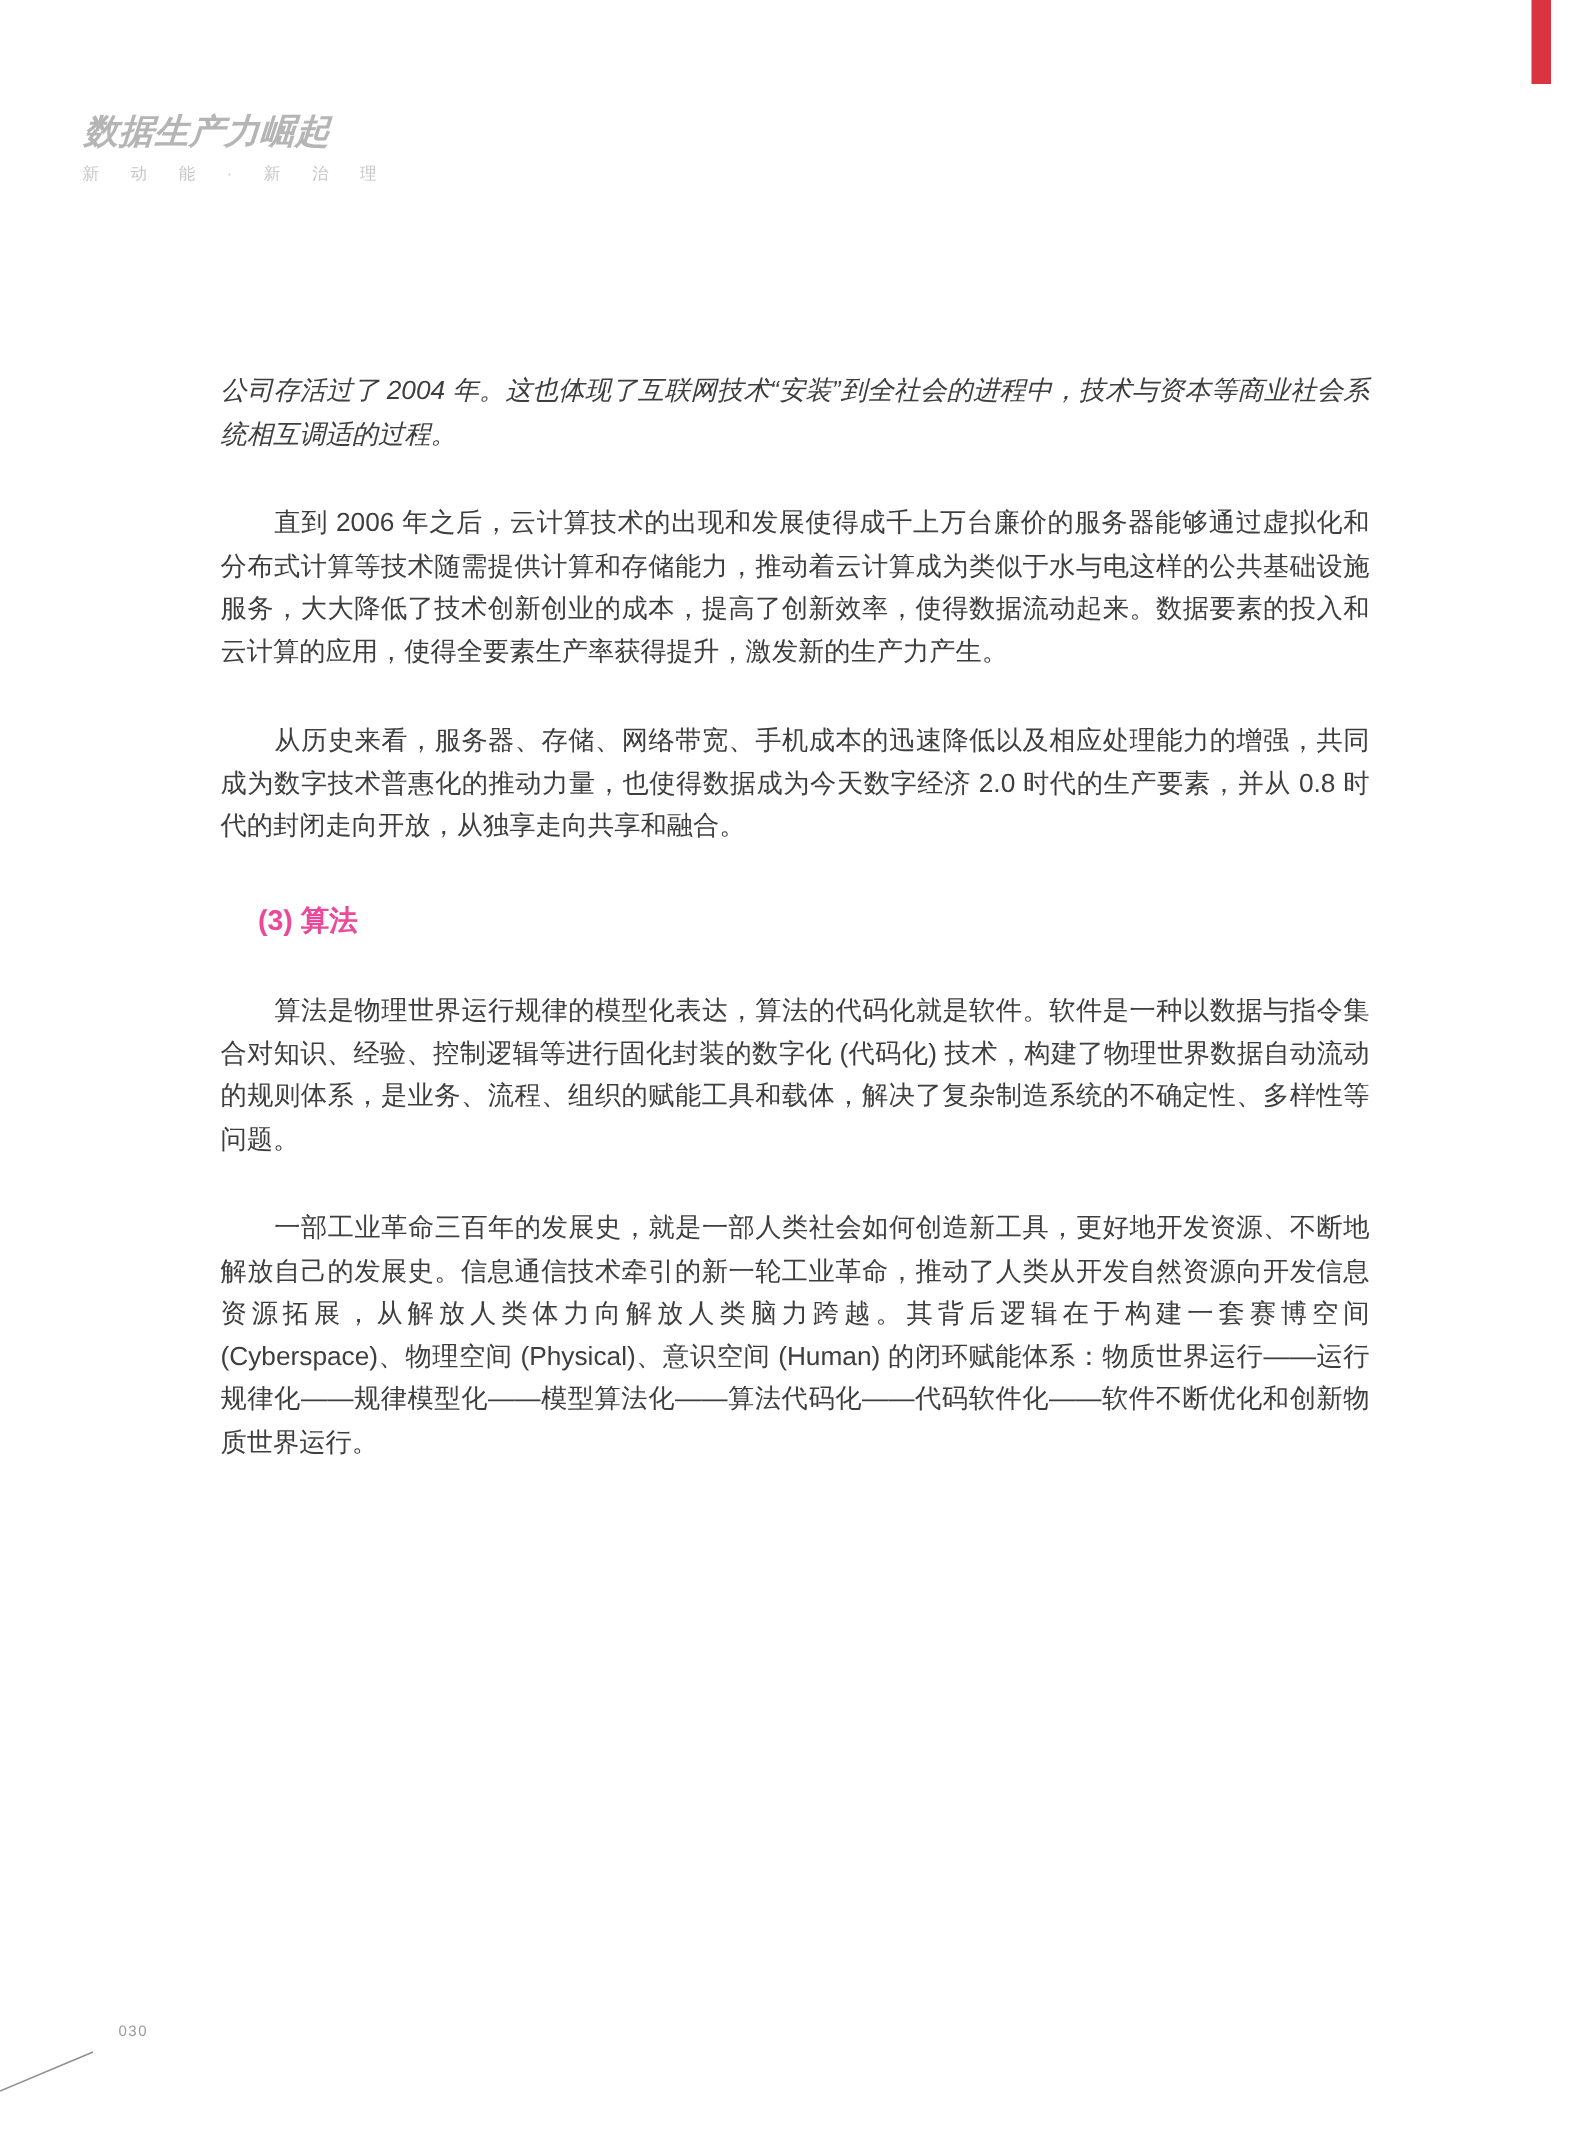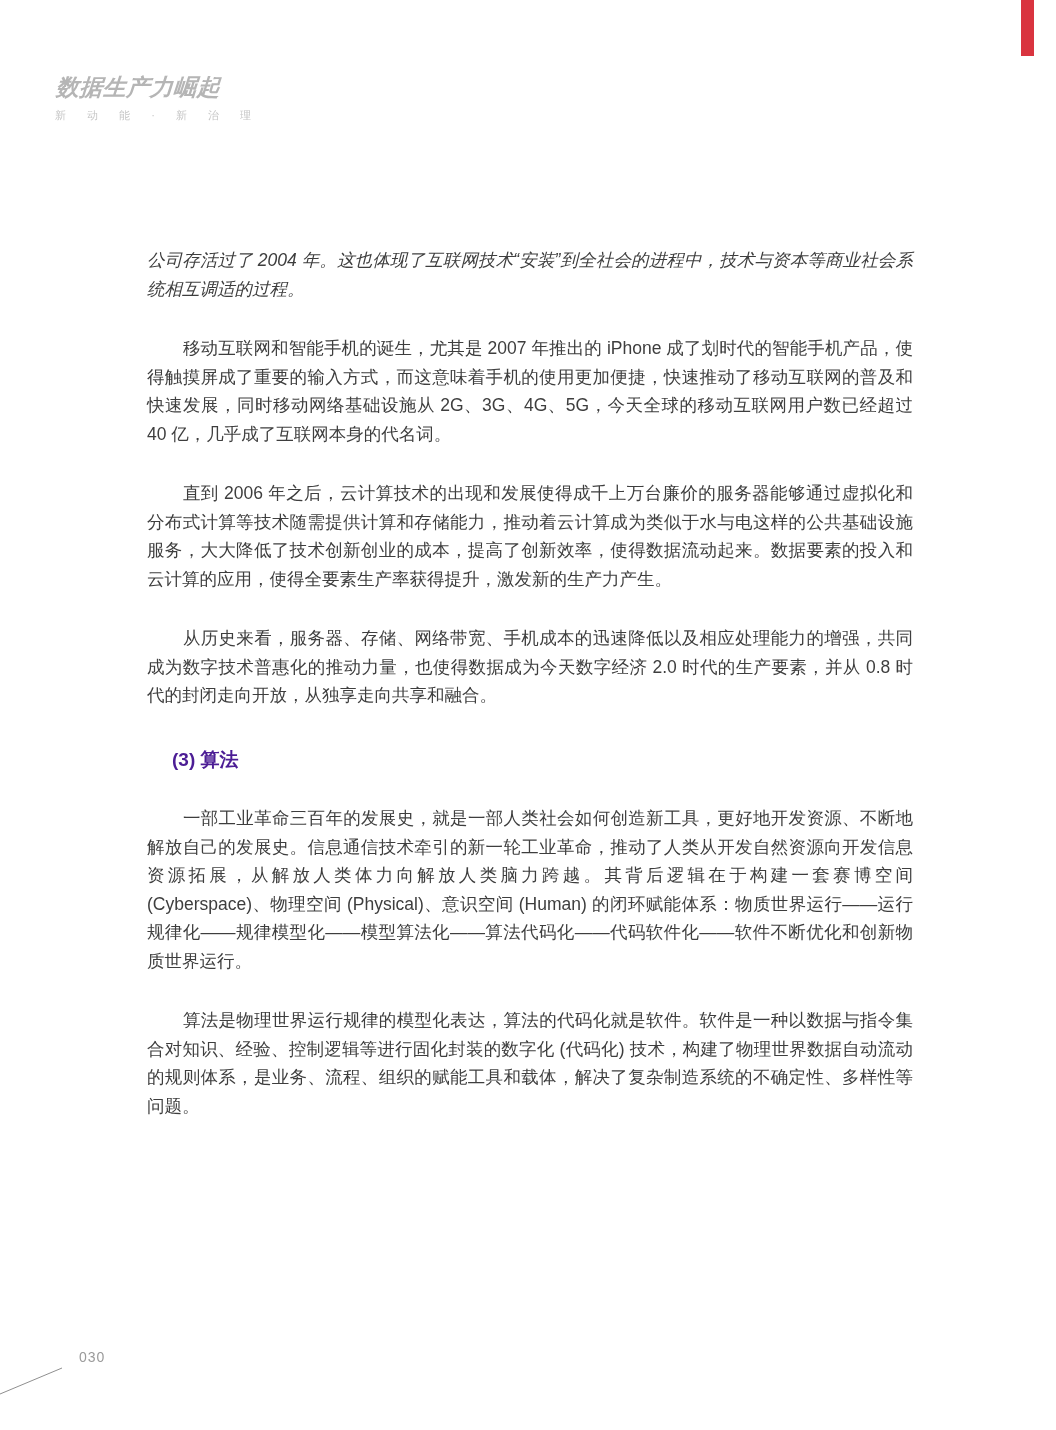--- a/index.html
+++ b/index.html
@@ -32,51 +32,50 @@
   
   .content{
     position:absolute;left:147px;top:246px;width:766px;
     color:#3e3e3e;font-size:17.5px;line-height:28.5px;
     text-align:justify;
   }
   .content p{margin:0 0 31px 0;text-indent:2.05em;}
   .content p.no-indent{text-indent:0;font-style:italic;}
   .content h3{
     margin:36px 0 30px 0;padding-left:25px;
-    font-size:19px;line-height:28.5px;font-weight:bold;color:#4c1d95;
+    font-size:19px;line-height:28.5px;font-weight:bold;color:#ec4899;
     text-indent:0;
   }
 
   
   .page-number{
     position:absolute;left:79px;top:1349px;
-    font-size:14px;color:#9a9a9a;letter-spacing:1px;
+    font-size:10px;color:#9a9a9a;letter-spacing:1px;
   }
   .rule-line{position:absolute;left:0;top:1360px;}
 </style>
 </head>
 <body>
 
 <div class="page">
 
   <div class="red-tab" style="background: rgb(217, 52, 63);"></div>
 
   <header class="logo">
     <div class="logo-title" style="color: rgb(181, 181, 181);">数据生产力崛起</div>
     <div class="logo-sub">新 动 能 · 新 治 理</div>
   </header>
 
   <main class="content" style="color: rgb(62, 62, 62);">
     <p class="no-indent">公司存活过了 2004 年。这也体现了互联网技术“安装”到全社会的进程中，技术与资本等商业社会系统相互调适的过程。</p>
-    <p>移动互联网和智能手机的诞生，尤其是 2007 年推出的 iPhone 成了划时代的智能手机产品，使得触摸屏成了重要的输入方式，而这意味着手机的使用更加便捷，快速推动了移动互联网的普及和快速发展，同时移动网络基础设施从 2G、3G、4G、5G，今天全球的移动互联网用户数已经超过 40 亿，几乎成了互联网本身的代名词。</p>
     <p>直到 2006 年之后，云计算技术的出现和发展使得成千上万台廉价的服务器能够通过虚拟化和分布式计算等技术随需提供计算和存储能力，推动着云计算成为类似于水与电这样的公共基础设施服务，大大降低了技术创新创业的成本，提高了创新效率，使得数据流动起来。数据要素的投入和云计算的应用，使得全要素生产率获得提升，激发新的生产力产生。</p>
     <p>从历史来看，服务器、存储、网络带宽、手机成本的迅速降低以及相应处理能力的增强，共同成为数字技术普惠化的推动力量，也使得数据成为今天数字经济 2.0 时代的生产要素，并从 0.8 时代的封闭走向开放，从独享走向共享和融合。</p>
     <h3>(3) 算法</h3>
+    <p>算法是物理世界运行规律的模型化表达，算法的代码化就是软件。软件是一种以数据与指令集合对知识、经验、控制逻辑等进行固化封装的数字化 (代码化) 技术，构建了物理世界数据自动流动的规则体系，是业务、流程、组织的赋能工具和载体，解决了复杂制造系统的不确定性、多样性等问题。</p>
     <p>一部工业革命三百年的发展史，就是一部人类社会如何创造新工具，更好地开发资源、不断地解放自己的发展史。信息通信技术牵引的新一轮工业革命，推动了人类从开发自然资源向开发信息资源拓展，从解放人类体力向解放人类脑力跨越。其背后逻辑在于构建一套赛博空间 (Cyberspace)、物理空间 (Physical)、意识空间 (Human) 的闭环赋能体系：物质世界运行——运行规律化——规律模型化——模型算法化——算法代码化——代码软件化——软件不断优化和创新物质世界运行。</p>
-    <p>算法是物理世界运行规律的模型化表达，算法的代码化就是软件。软件是一种以数据与指令集合对知识、经验、控制逻辑等进行固化封装的数字化 (代码化) 技术，构建了物理世界数据自动流动的规则体系，是业务、流程、组织的赋能工具和载体，解决了复杂制造系统的不确定性、多样性等问题。</p>
   </main>
 
   <svg class="rule-line" width="70" height="42" viewBox="0 0 70 42">
     <line x1="0" y1="34" x2="62" y2="8" stroke="#8f8f8f" stroke-width="1"></line>
   </svg>
 
   <div class="page-number" style="color: rgb(154, 154, 154);">030</div>
 
 </div>
 

